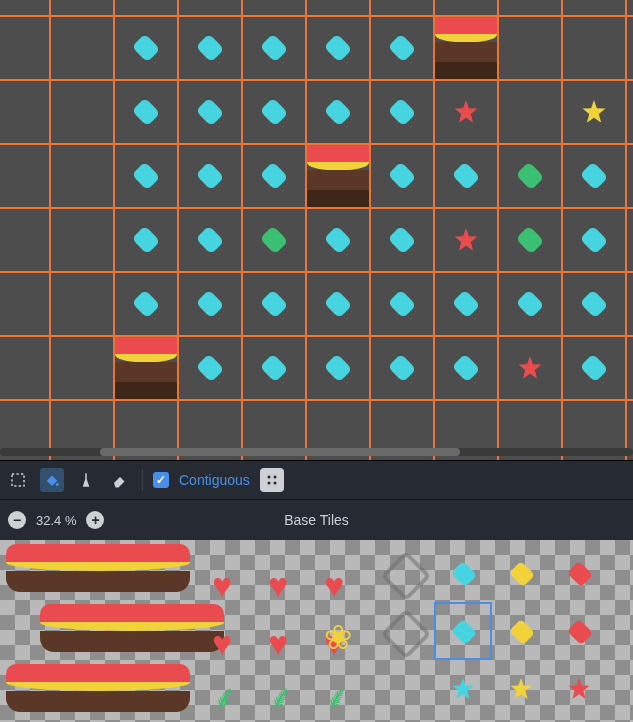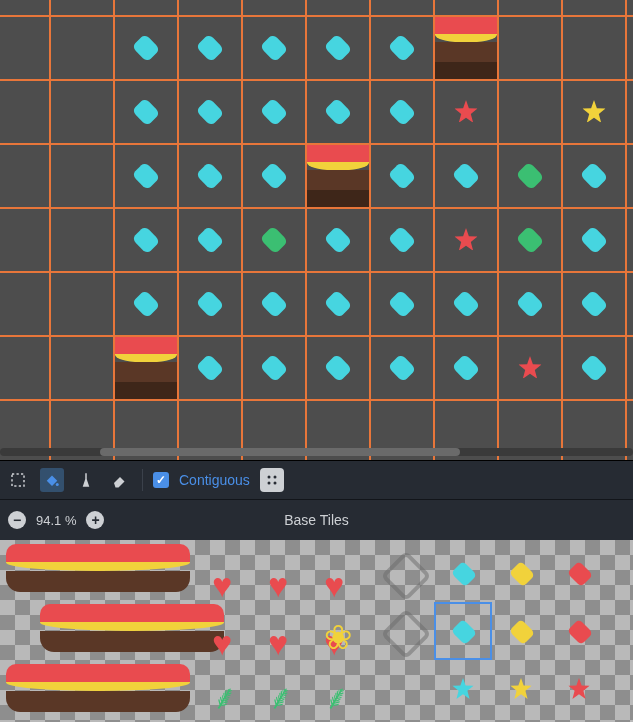--- a/index.html
+++ b/index.html
@@ -300,21 +300,21 @@
           <circle cx="8" cy="8" r="2" fill="#262b33"></circle>
           <circle cx="16" cy="8" r="2" fill="#262b33"></circle>
           <circle cx="8" cy="16" r="2" fill="#262b33"></circle>
           <circle cx="16" cy="16" r="2" fill="#262b33"></circle>
         </svg>
     </div>
   </div>
 
   <div id="palhdr">
     <div class="zbtn">−</div>
-    <span id="zoomtxt">94.1 %</span>
+    <span id="zoomtxt">32.4 %</span>
     <div class="zbtn">+</div>
     <span id="paltitle">Base Tiles</span>
   </div>
 
   <div id="palette">
     <div class="checker"></div>
   <div class="platform" style="left: 6px; top: 4px; width: 184px; height: 48px;">
         <div class="cap"></div>
         <div class="band"></div>
         <div class="base"></div>

